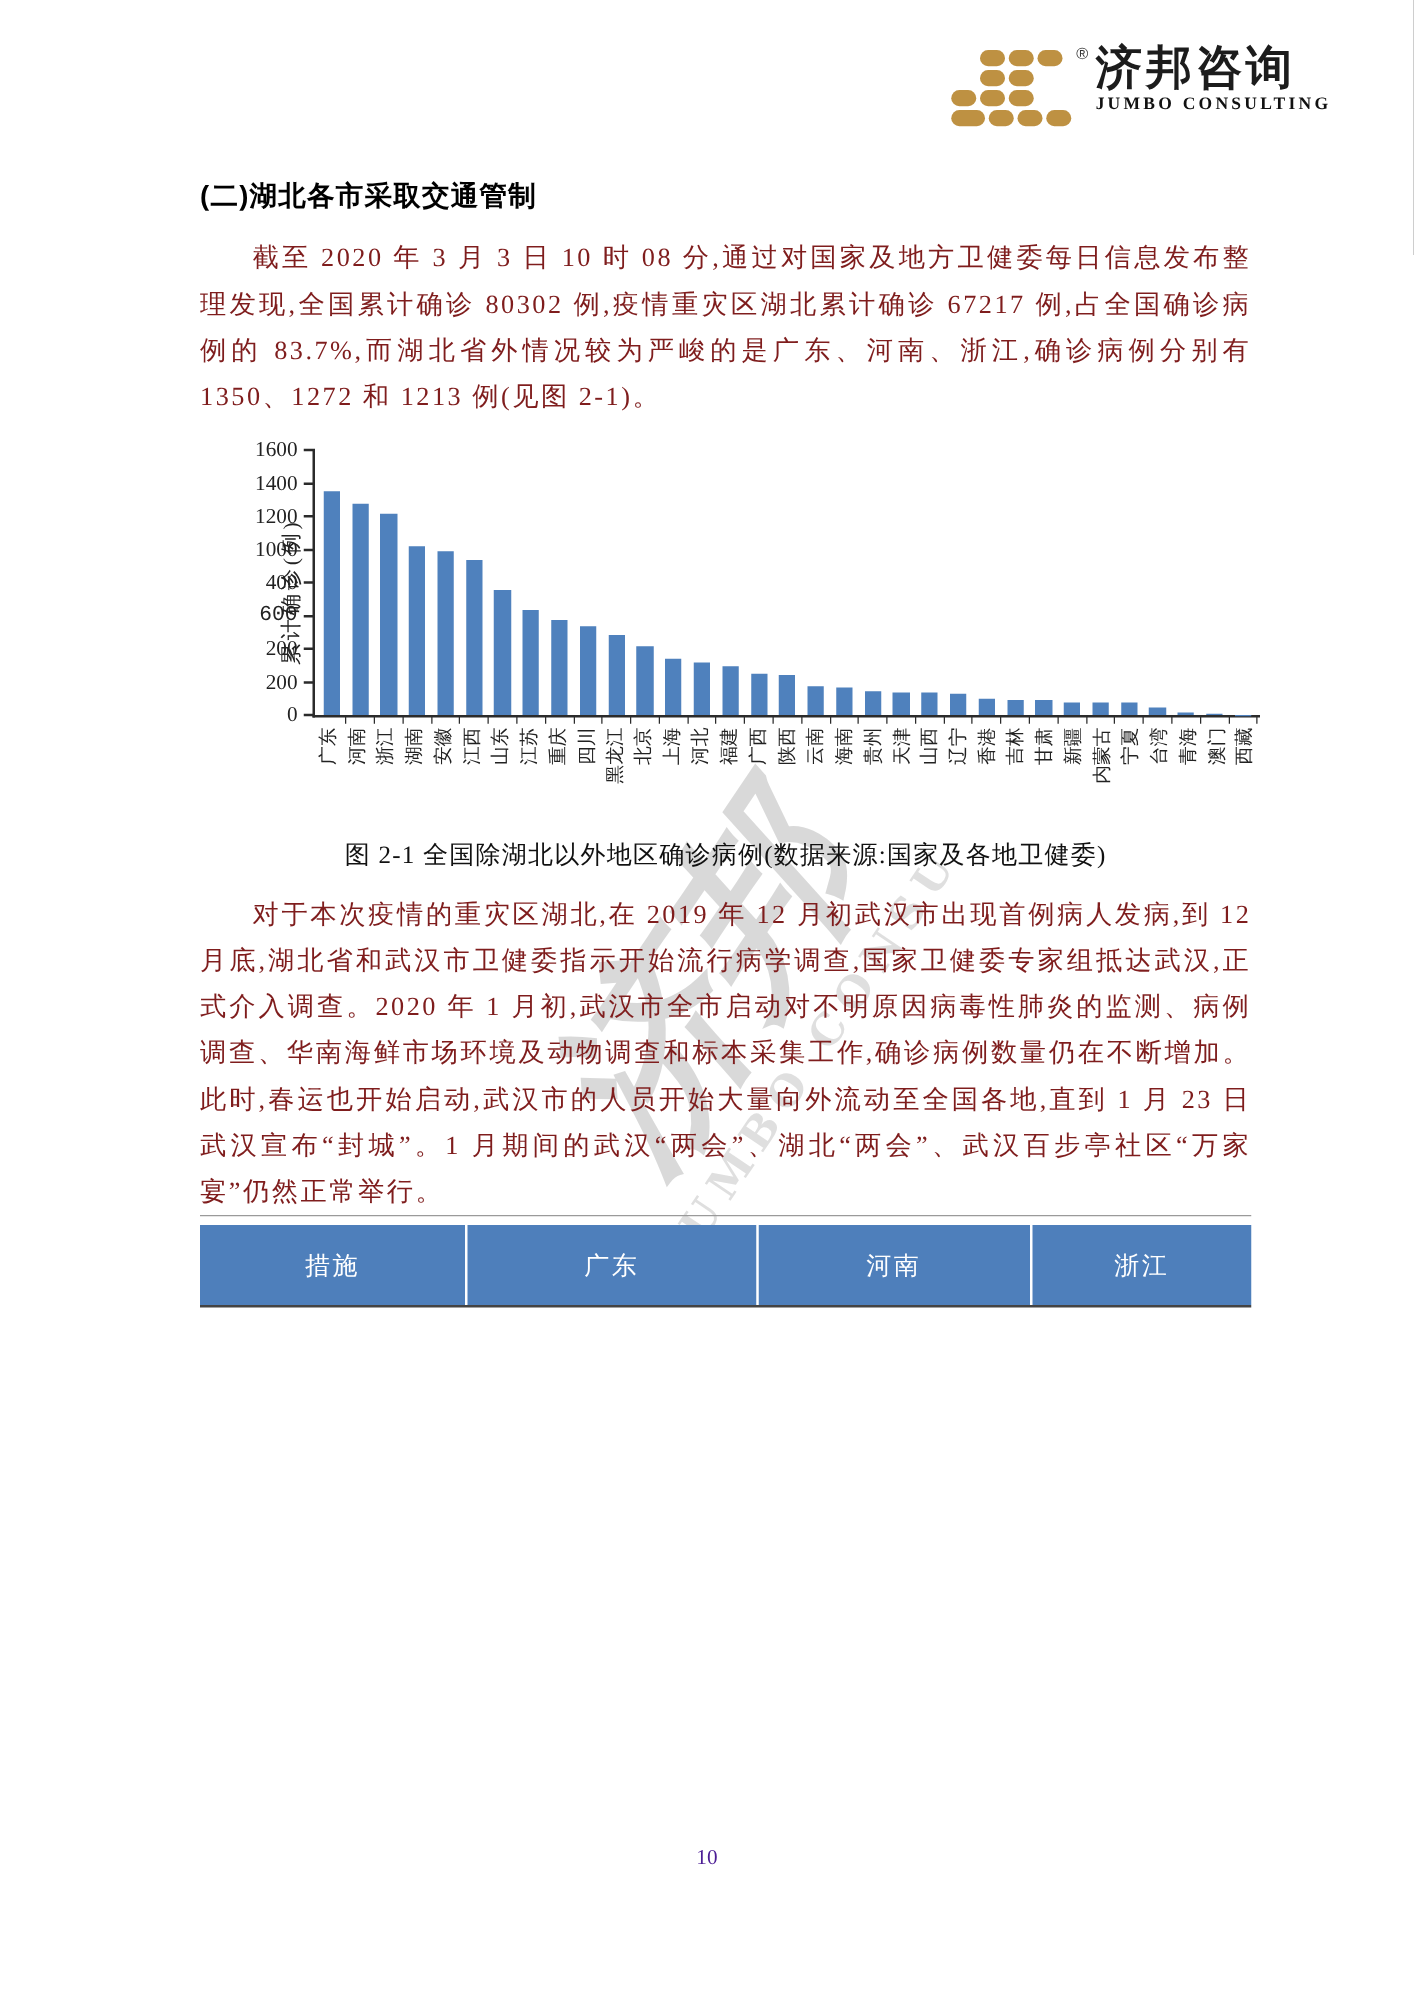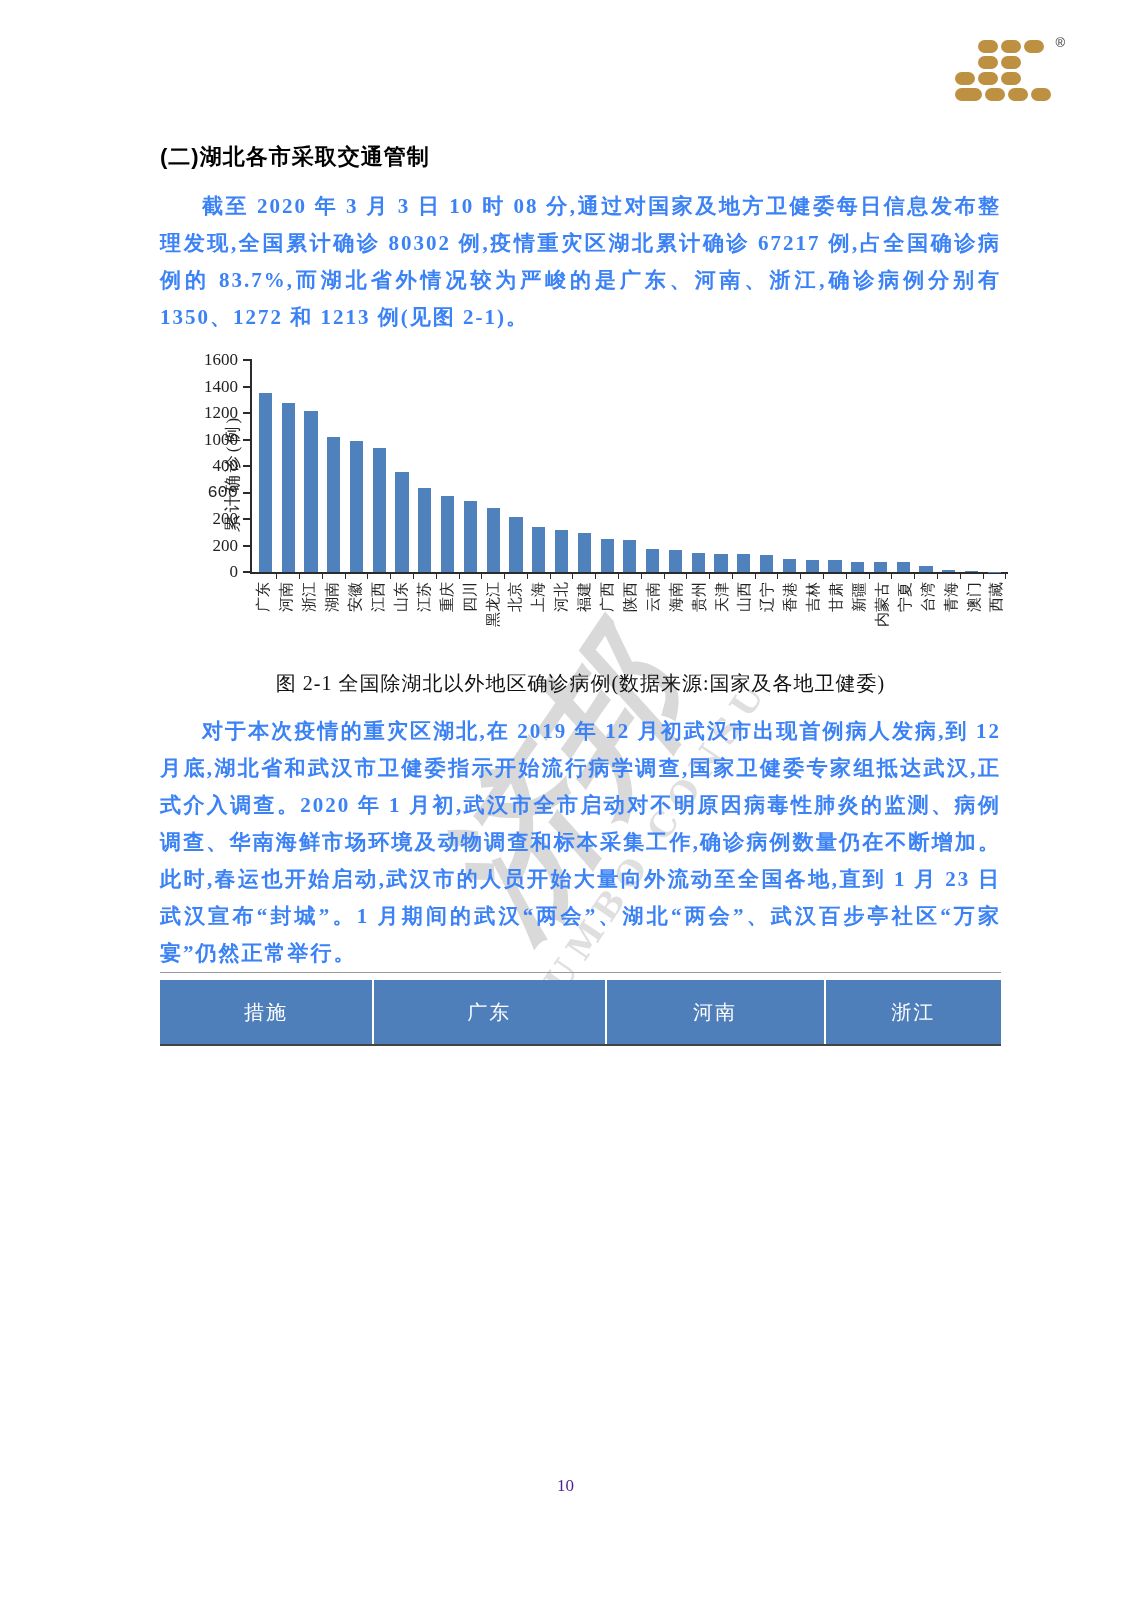--- a/index.html
+++ b/index.html
@@ -32,21 +32,21 @@
   }
   .wm-cn{font-family:"DejaVu Serif","Liberation Serif",serif;font-style:italic;font-weight:bold;
     font-size:150px;line-height:150px;color:rgba(130,130,130,0.30);white-space:nowrap;}
   .wm-en{font-family:"DejaVu Serif","Liberation Serif",serif;font-weight:bold;
     font-size:34px;letter-spacing:9px;color:rgba(140,140,140,0.28);white-space:nowrap;margin-top:10px;}
   
   .content{position:absolute;left:160px;top:0;width:841px;padding-top:142px;z-index:10;}
   .heading{font-family:"Liberation Sans","DejaVu Sans",sans-serif;font-weight:bold;font-size:22px;letter-spacing:1px;color:#000;}
   .para{
     margin:16px 0 0 0;font-size:21px;letter-spacing:2px;line-height:37px;
-    text-align:justify;text-indent:2em;color:#3b82f6;font-weight:bold;
+    text-align:justify;text-indent:2em;color:#7f1d1d;
   }
   .caption{margin-top:14px;text-align:center;font-size:20px;letter-spacing:1px;color:#111;}
   
   .chart{position:relative;height:302px;margin-top:18px;}
   .y-axis-label{
     position:absolute;left:14px;top:108px;transform:rotate(-90deg);transform-origin:center;
     font-size:17px;letter-spacing:3px;white-space:nowrap;color:#222;
   }
   .plot{
     position:absolute;left:90px;top:6px;width:756px;height:212px;
@@ -99,20 +99,24 @@
           <div class="pill"></div>
         </div>
       <div class="logo-row">
           <div class="pill wide"></div>
           <div class="pill"></div>
           <div class="pill"></div>
           <div class="pill"></div>
         </div>
     </div>
     <div class="logo-reg">®</div>
+    <div class="logo-text">
+      <div class="logo-cn">济邦咨询</div>
+      <div class="logo-en">JUMBO CONSULTING</div>
+    </div>
   </div>
 
   <div class="watermark">
     <div class="wm-cn">济邦</div>
     <div class="wm-en">JUMBO CONSU</div>
   </div>
 
   <div class="content">
 
     <div class="heading">(二)湖北各市采取交通管制</div>

